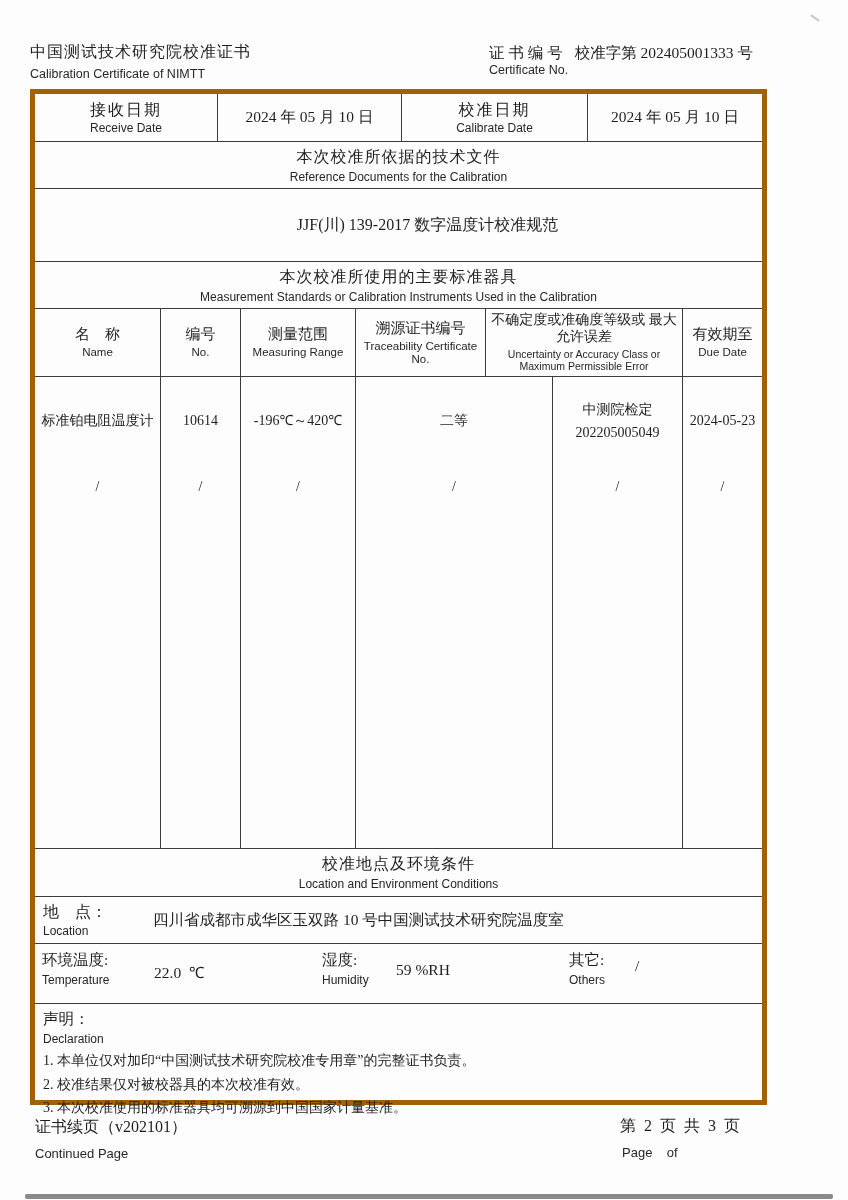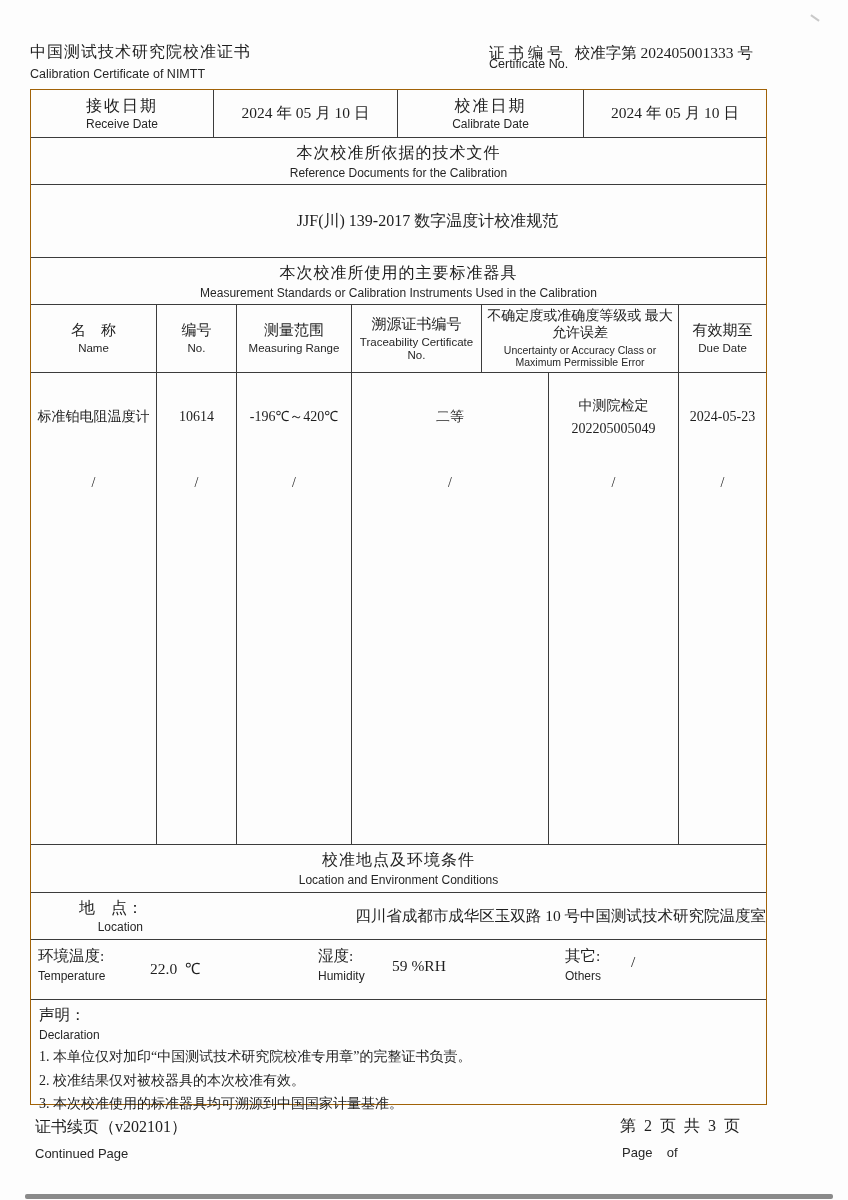--- a/index.html
+++ b/index.html
@@ -7,24 +7,24 @@
   .page { position:relative; width:848px; height:1200px; background:#fdfdfd; color:#1e1e1e; overflow:hidden; }
 
   .t-cn { font-family:"Liberation Serif", serif; }
   .t-en { font-family:"Liberation Sans", sans-serif; color:#262626; }
   .ws-pre { white-space:pre; }
 
   
   .hdr-title-cn { position:absolute; left:30px; top:42px; font-size:16px; letter-spacing:1px; }
   .hdr-title-en { position:absolute; left:30px; top:67px; font-size:12.5px; }
   .hdr-cert { position:absolute; left:489px; top:43px; font-size:15.5px; display:flex; gap:12px; }
-  .hdr-cert-en { position:absolute; left:489px; top:57px; font-size:12.5px; }
+  .hdr-cert-en { position:absolute; left:489px; top:63px; font-size:12.5px; }
 
   
-  .doc-table { position:absolute; left:30px; top:89px; width:737px; height:1016px; border:1px solid #a16207; display:flex; flex-direction:column; background:transparent; }
+  .doc-table { position:absolute; left:30px; top:89px; width:737px; height:1016px; border:5px solid #a16207; display:flex; flex-direction:column; background:transparent; }
   .row { display:flex; border-bottom:1px solid #3c3c3c; flex:0 0 auto; }
   .row.last { border-bottom:none; flex:1 1 auto; }
   .cellR { border-right:1px solid #3c3c3c; }
 
   .rowA { height:48px; }
   .rowA .lbl { display:flex; flex-direction:column; align-items:center; justify-content:center; }
   .rowA .lbl .cn { font-size:16px; letter-spacing:2px; }
   .rowA .lbl .en { font-size:12px; }
   .rowA .val { display:flex; align-items:center; justify-content:center; font-size:15.5px; }
 
@@ -43,21 +43,21 @@
   .hcell .en { font-size:11.5px; line-height:1.15; }
   .hcell.c4 .cn { font-size:14px; line-height:1.2; }
   .hcell.c4 .en { font-size:10.5px; line-height:1.2; }
 
   .rowF { height:472px; }
   .fcell { display:flex; flex-direction:column; align-items:center; text-align:center; }
   .entry1 { height:76px; margin-top:6px; display:flex; flex-direction:column; align-items:center; justify-content:center; font-size:14px; line-height:1.65; }
   .entry2 { height:40px; margin-top:8px; display:flex; align-items:center; justify-content:center; font-size:14px; }
 
   .rowG { height:48px; }
-  .rowH { height:47px; align-items:center;text-align:right; }
+  .rowH { height:47px; align-items:center; }
   .loc-lbl { padding-left:8px; width:112px; }
   .loc-lbl .cn { font-size:16px; }
   .loc-lbl .en { font-size:12px; margin-top:1px; }
   .loc-val { flex:1; font-size:15.5px; padding-left:6px; }
 
   .rowI { height:60px; position:relative; }
   .env-lbl .cn { font-size:15.5px; }
   .env-lbl .en { font-size:12px; margin-top:2px; }
   .abs { position:absolute; }
   .env-val { font-size:15.5px; }

